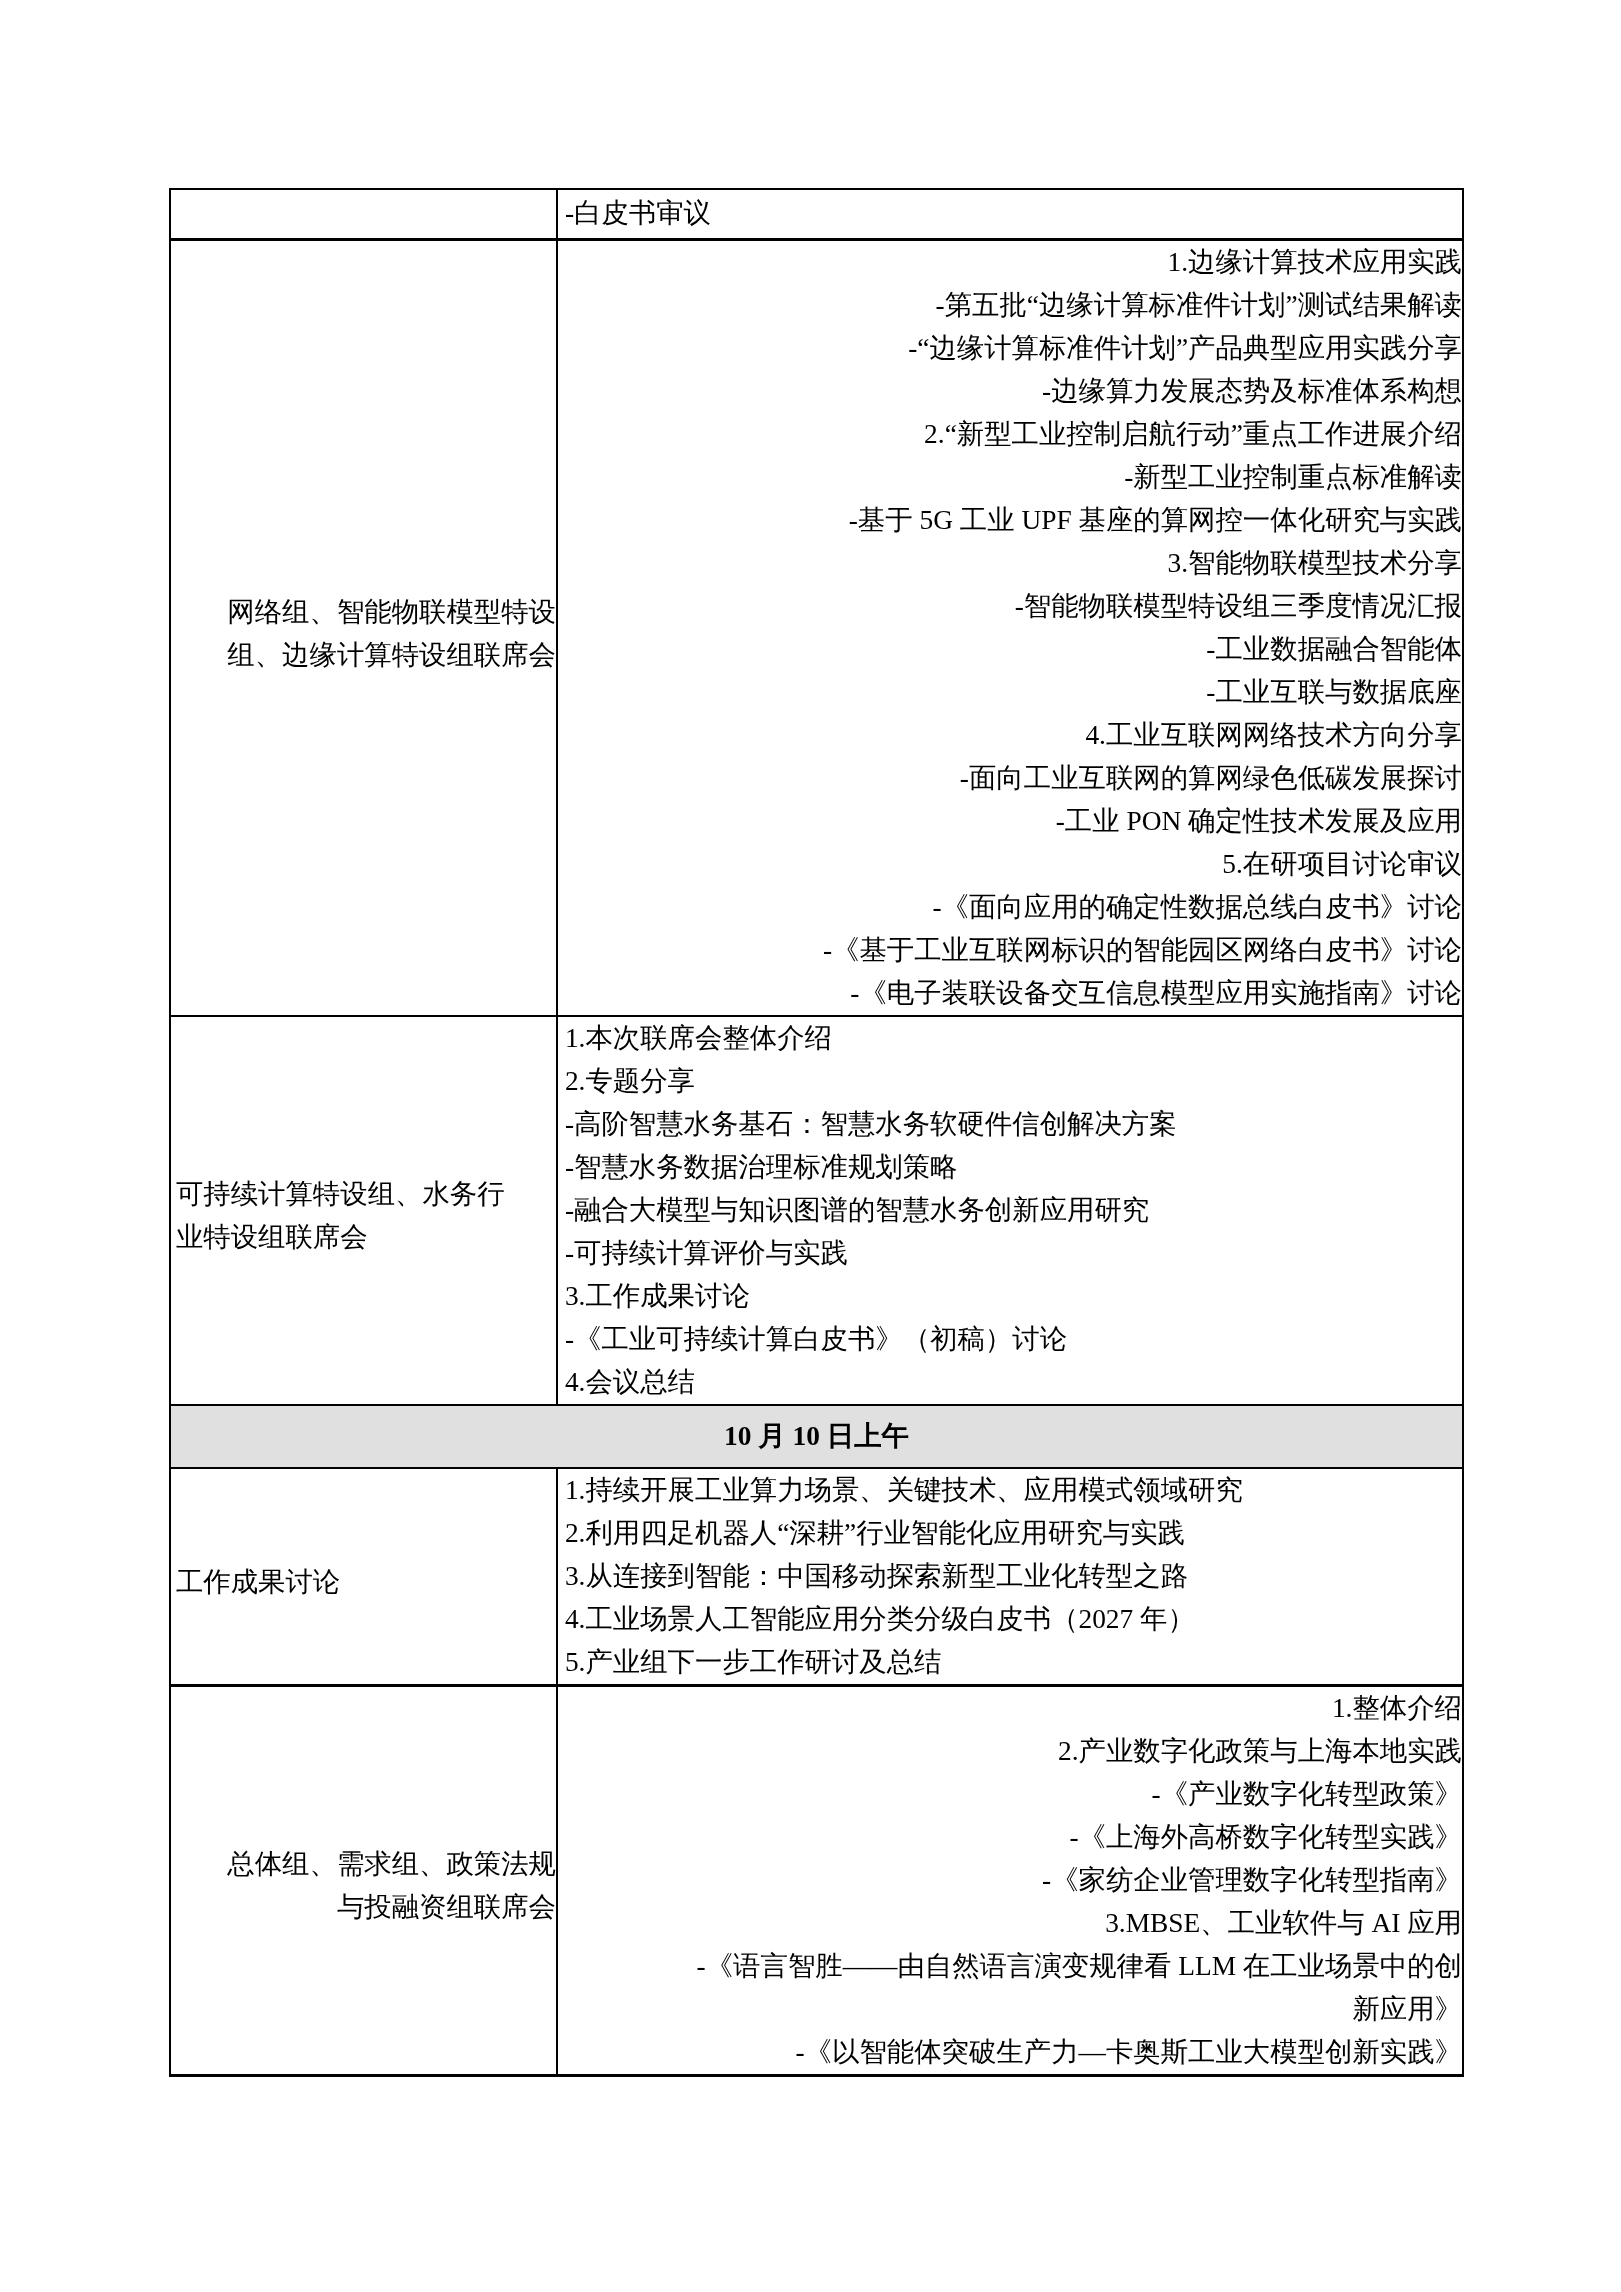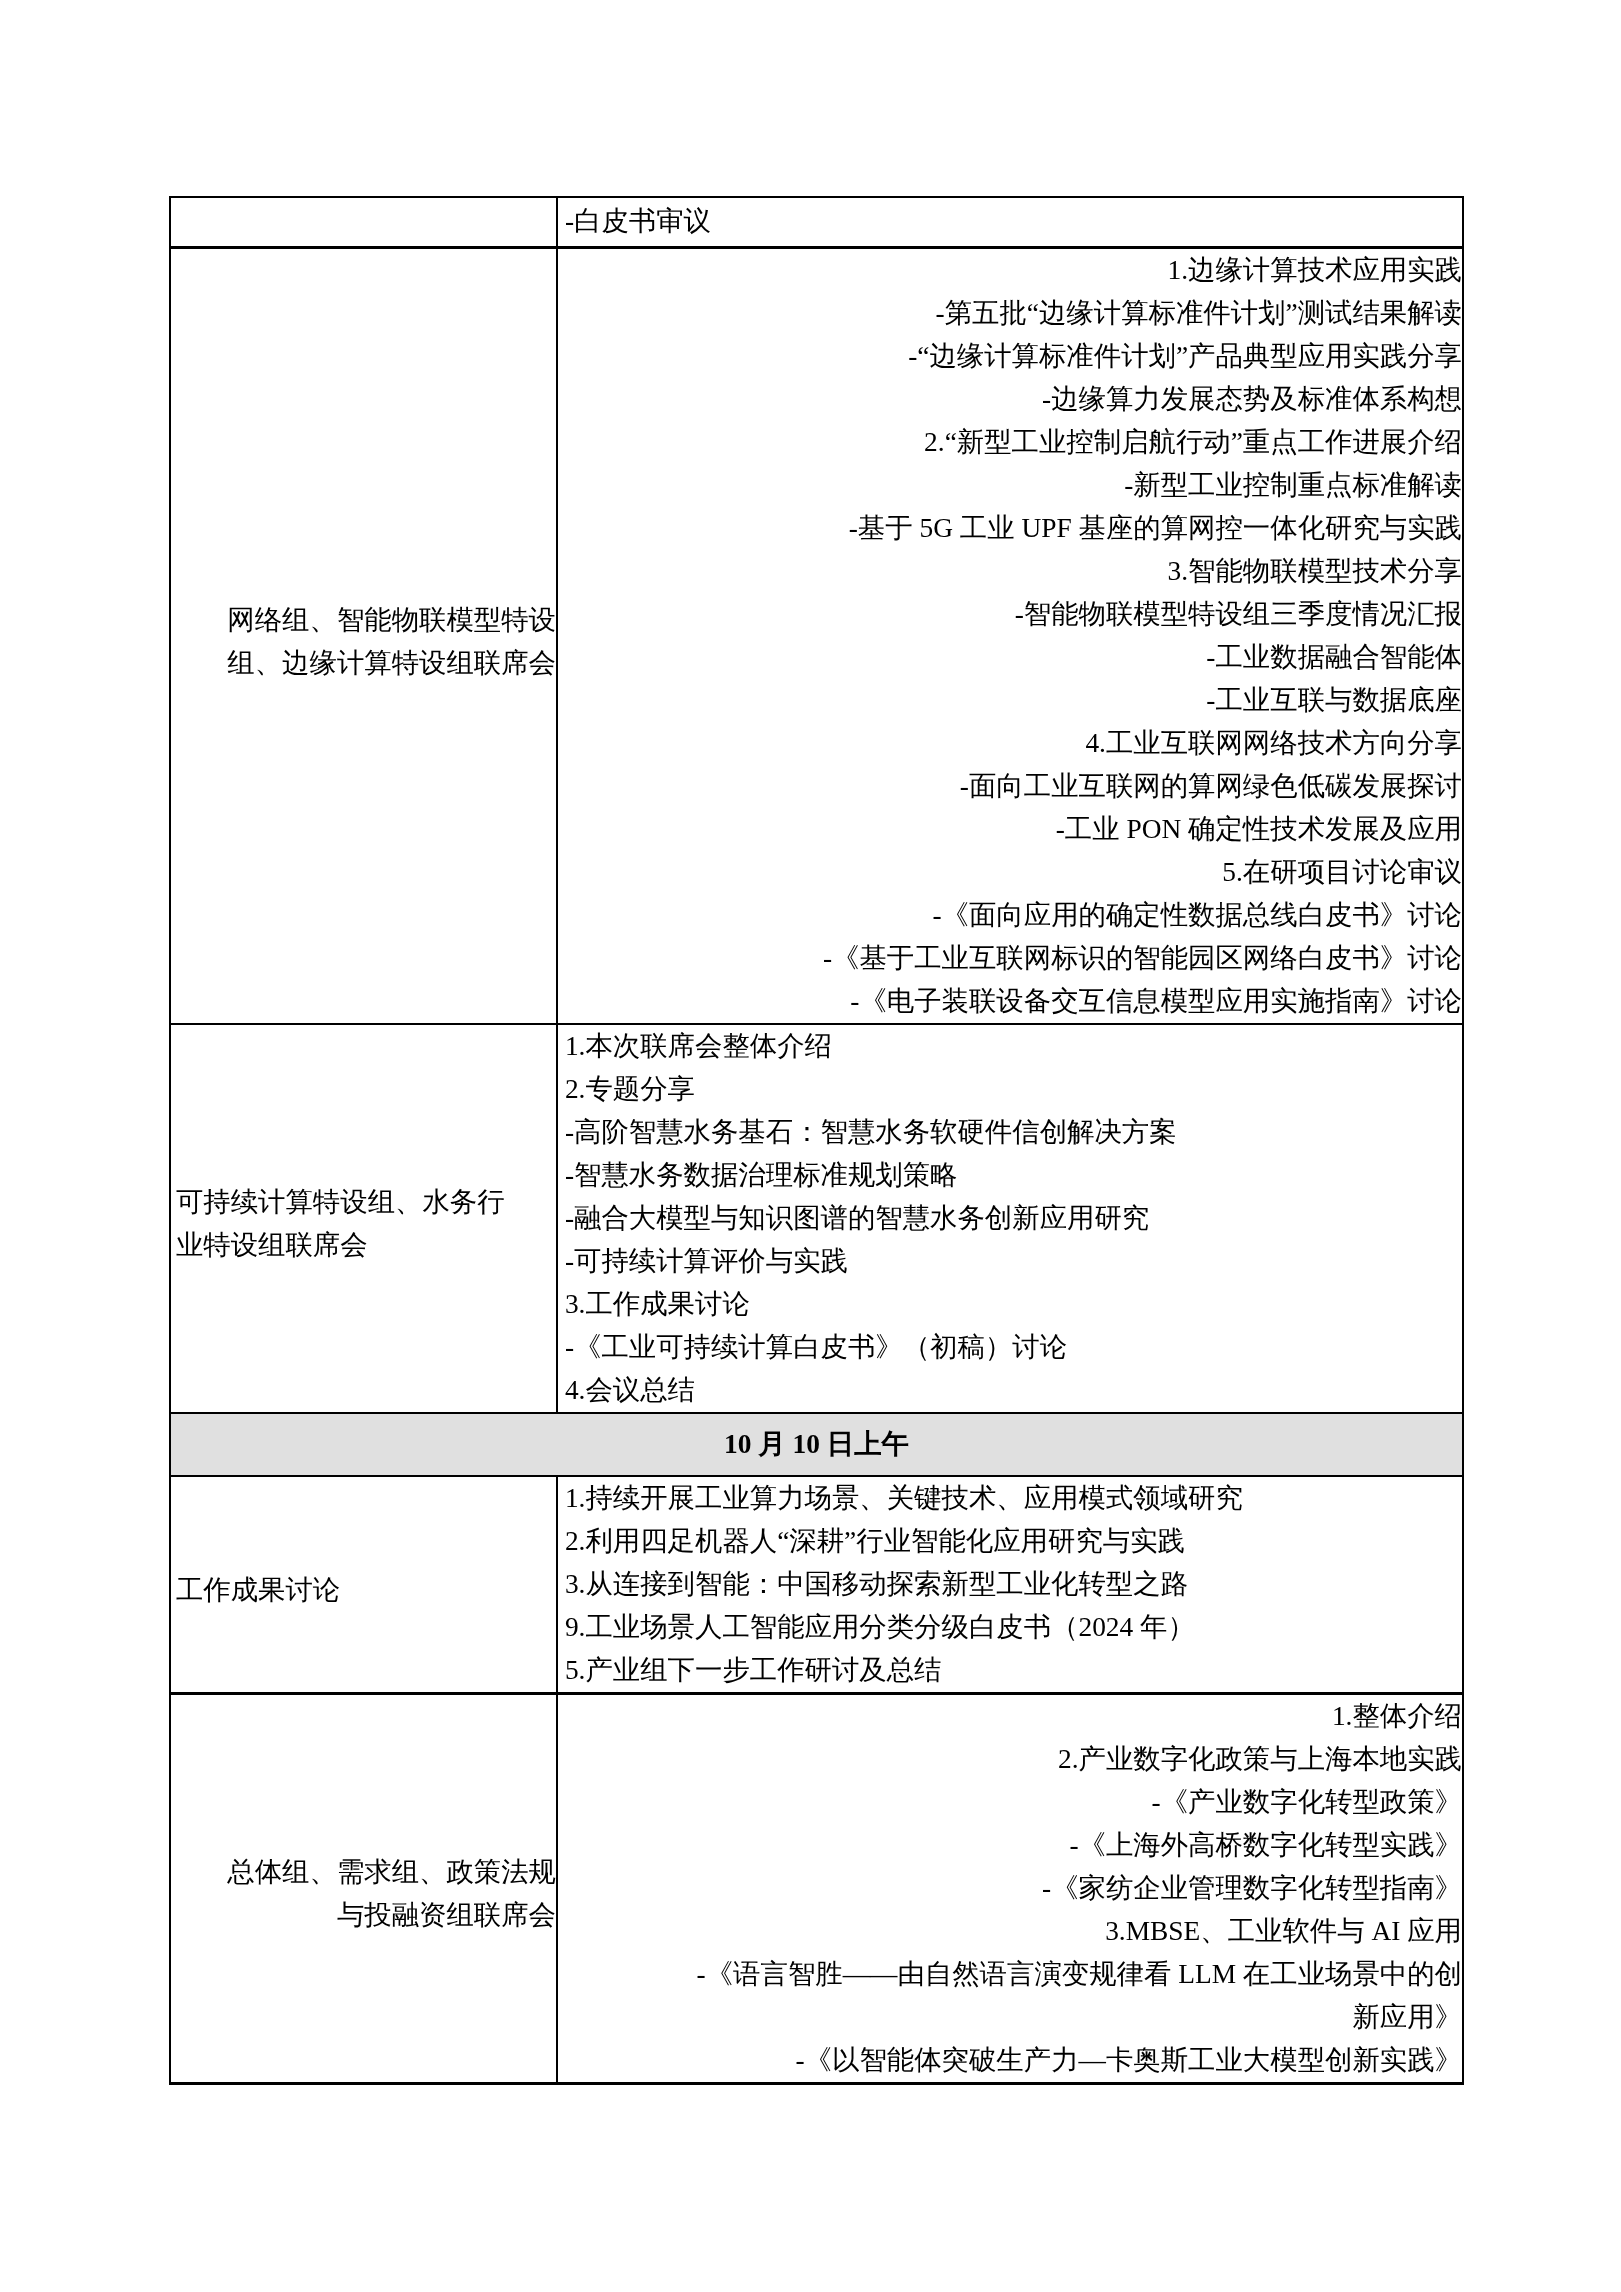--- a/index.html
+++ b/index.html
@@ -8,21 +8,21 @@
     width: 1621px;
     height: 2293px;
     background: #ffffff;
     font-family: "Liberation Serif", "DejaVu Serif", serif;
     color: #000000;
     overflow: hidden;
   }
   table.agenda {
     position: absolute;
     left: 169px;
-    top: 196px;
+    top: 188px;
     width: 1293px;
     border-collapse: collapse;
     table-layout: fixed;
   }
   table.agenda, table.agenda td {
     border: 2px solid #000000;
   }
   table.agenda { border-width: 2.9px; border-bottom-width: 3.9px; }
   col.col-group  { width: 387px; }
   col.col-agenda { width: 906px; }
@@ -121,21 +121,21 @@
         </td>
       </tr>
       <tr class="r3">
         <td class="group-cell">
           <div class="cell-text">工作成果讨论</div>
         </td>
         <td class="agenda-cell">
           <div class="cell-text">1.持续开展工业算力场景、关键技术、应用模式领域研究
 2.利用四足机器人“深耕”行业智能化应用研究与实践
 3.从连接到智能：中国移动探索新型工业化转型之路
-9.工业场景人工智能应用分类分级白皮书（2024 年）
+4.工业场景人工智能应用分类分级白皮书（2027 年）
 5.产业组下一步工作研讨及总结</div>
         </td>
       </tr>
       <tr class="r4">
         <td class="group-cell bt4">
           <div class="cell-text">总体组、需求组、政策法规
 与投融资组联席会</div>
         </td>
         <td class="agenda-cell bt4">
           <div class="cell-text">1.整体介绍

